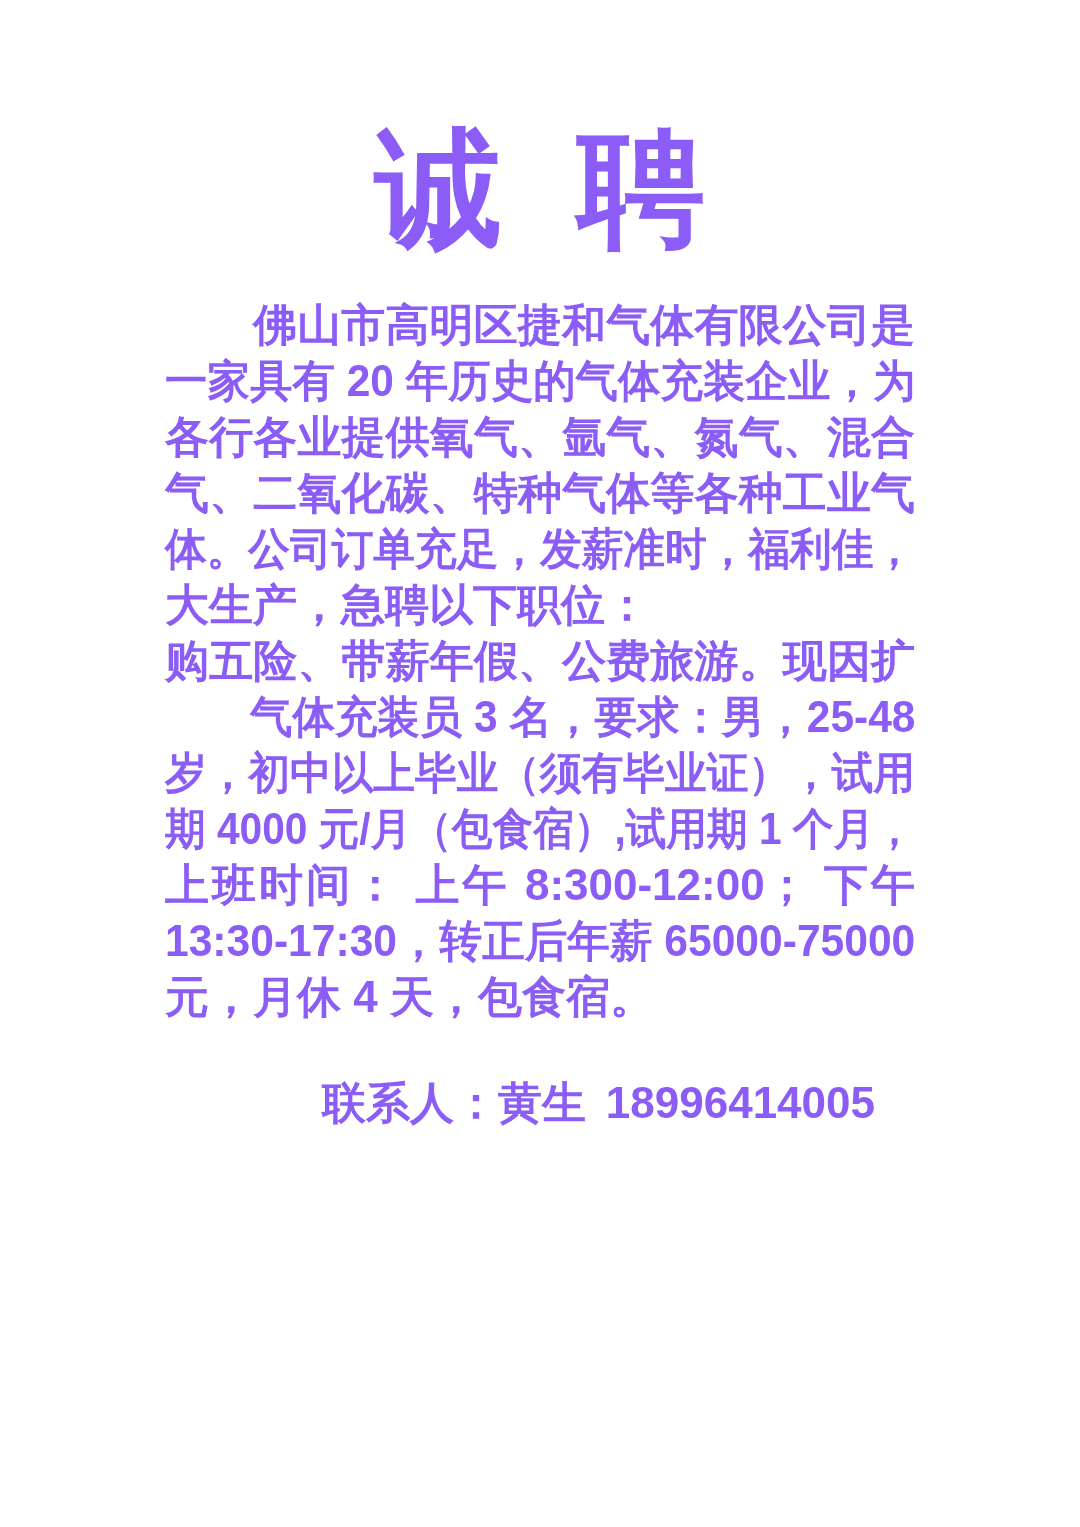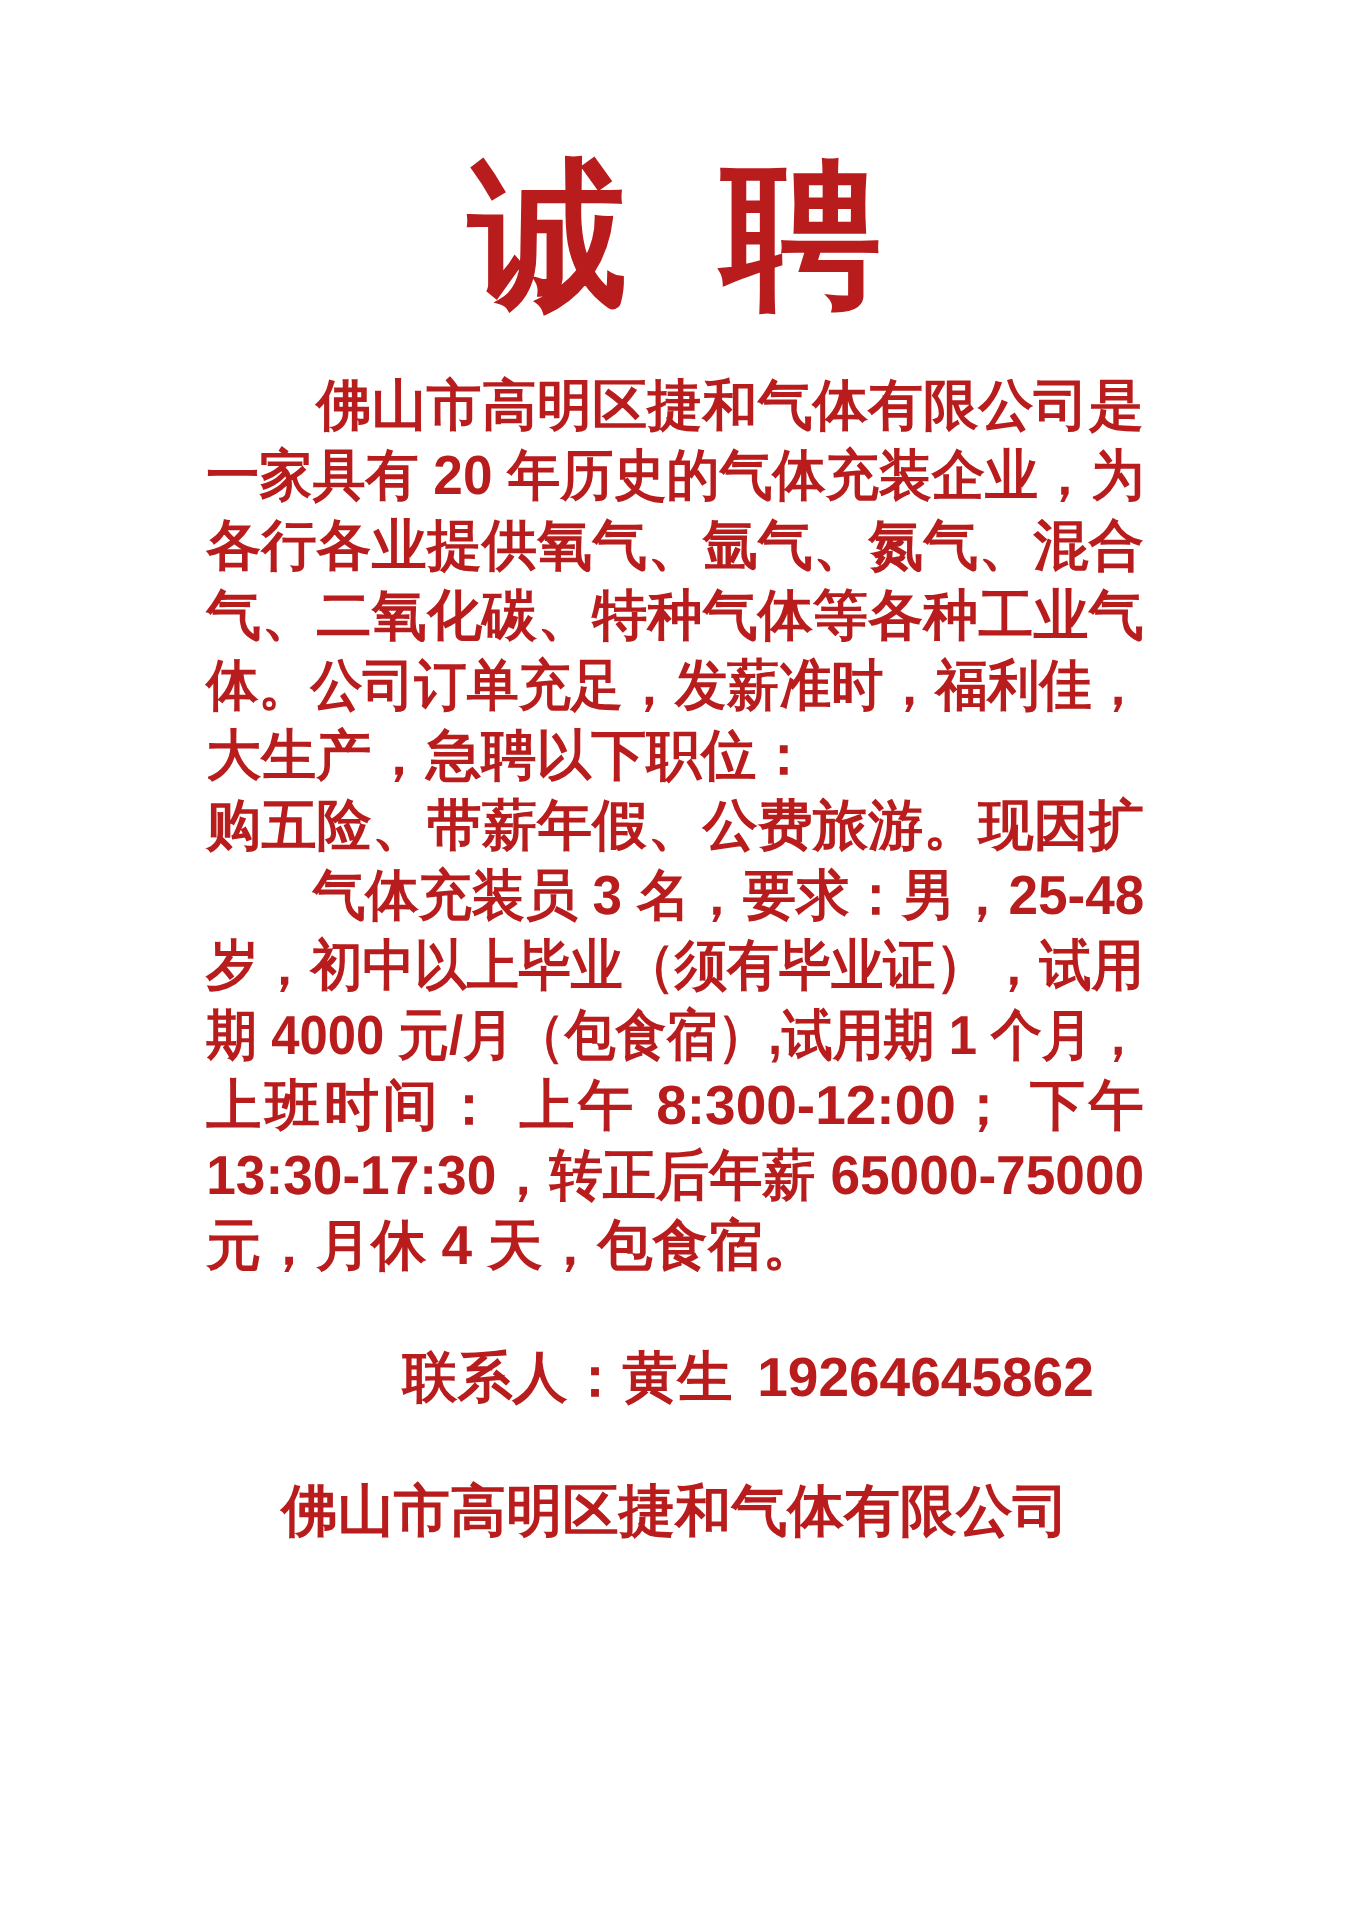--- a/index.html
+++ b/index.html
@@ -5,21 +5,21 @@
   html, body {
     margin: 0;
     padding: 0;
     background: #ffffff;
   }
   .page {
     position: relative;
     width: 1080px;
     height: 1527px;
     background: #ffffff;
-    color: #b91c1c;
+    color: #8b5cf6;
     font-family: "Liberation Sans", sans-serif;
     font-weight: bold;
     overflow: hidden;
   }
   .title {
     margin: 125px 0 0 0;
     font-size: 128px;
     line-height: 1;
     text-align: center;
     word-spacing: 0.3em;
@@ -87,19 +87,18 @@
       <div class="line" style="transform-origin: left center; transform: scaleX(0.923645);">期 4000 元/月（包食宿）,试用期 1 个月，</div>
       <div class="line">上班时间： 上午 8:300-12:00； 下午</div>
       <div class="line" style="transform-origin: left center; transform: scaleX(0.967742);">13:30-17:30，转正后年薪 65000-75000</div>
       <div class="line end">元，月休 4 天，包食宿。</div>
     </div>
 
   </div>
 
   <div class="contact-block">
     <div class="contact-line">
-      <span>联系人：</span><span>黄生</span><span class="phone">19264645862</span>
+      <span>联系人：</span><span>黄生</span><span class="phone">18996414005</span>
     </div>
   </div>
 
-  <div class="footer">佛山市高明区捷和气体有限公司</div>
 
 </div>
 
 </body></html>

